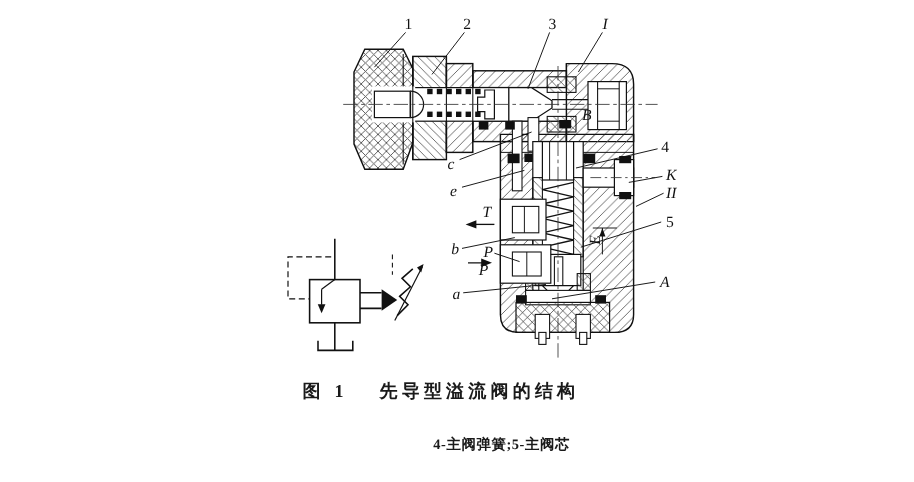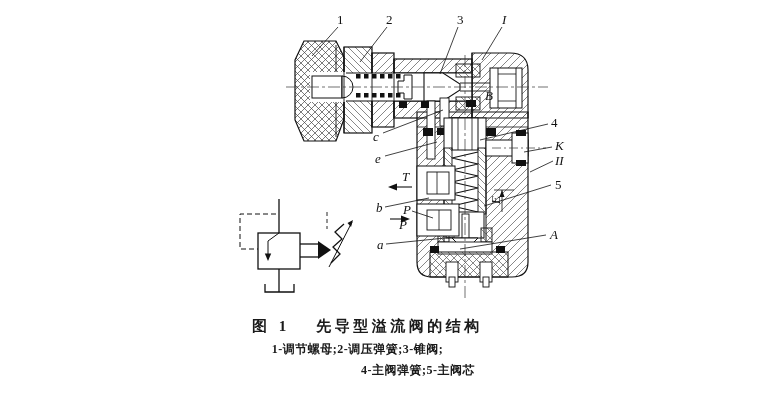--- a/index.html
+++ b/index.html
@@ -245,15 +245,14 @@
     <line x1="327" y1="212" x2="327" y2="229" stroke-dasharray="4 3" stroke-width="0.9"></line>
 
     <line x1="279" y1="269" x2="279" y2="292"></line>
     <polyline points="265,284 265,292 294,292 294,284"></polyline>
   </g>
 </svg>
 
   <div class="caption-row">
     <span class="fig-label">图 1</span><span class="fig-title">先导型溢流阀的结构</span>
   </div>
-  <div class="legend-1">1-调节螺母;2-调压弹簧;3-锥阀;</div>
   <div class="legend-2">4-主阀弹簧;5-主阀芯</div>
 </div>
 
 </body></html>

